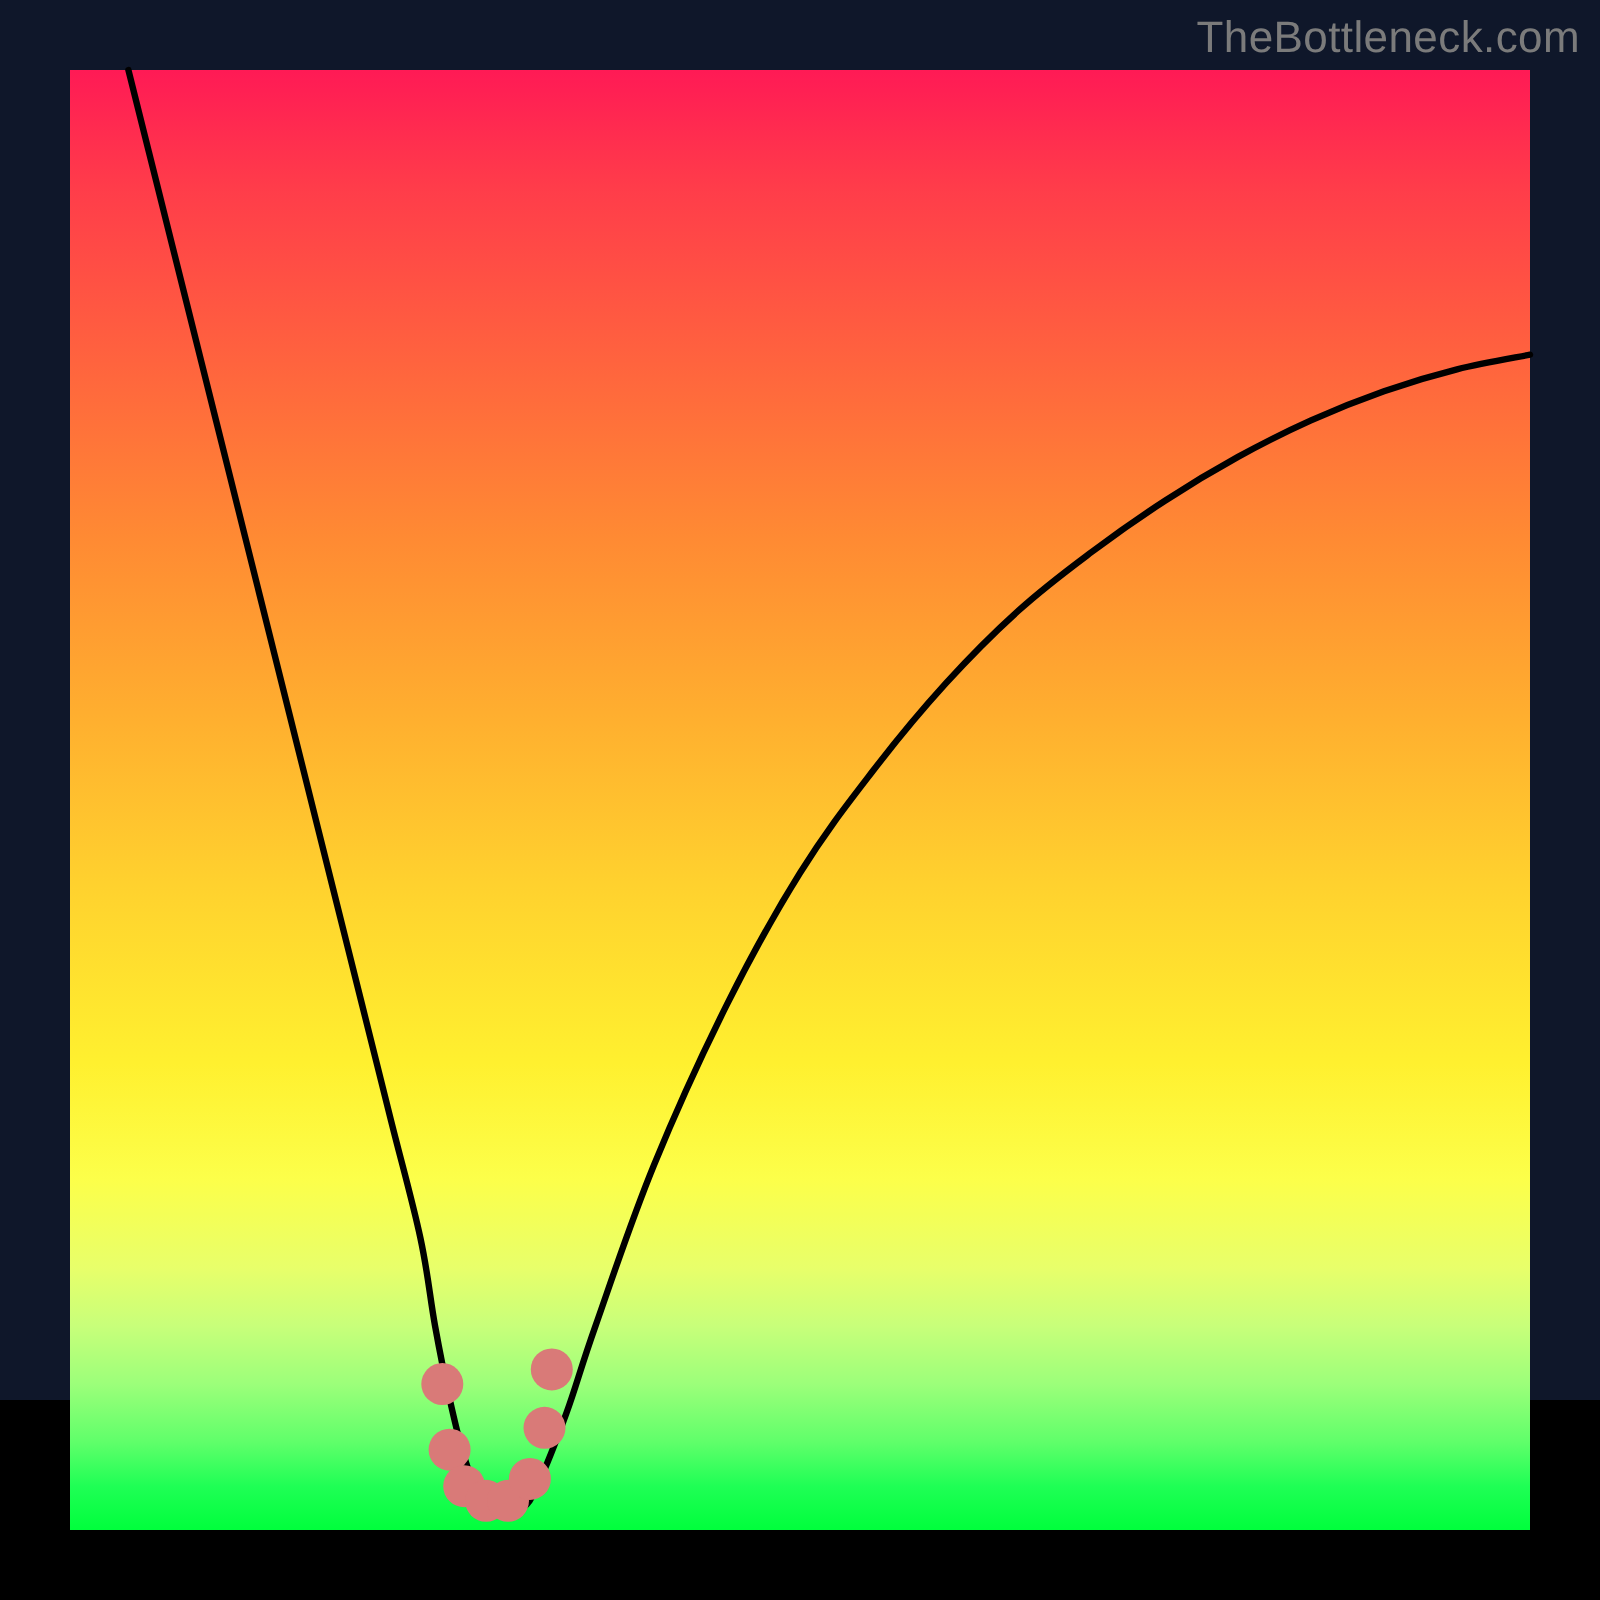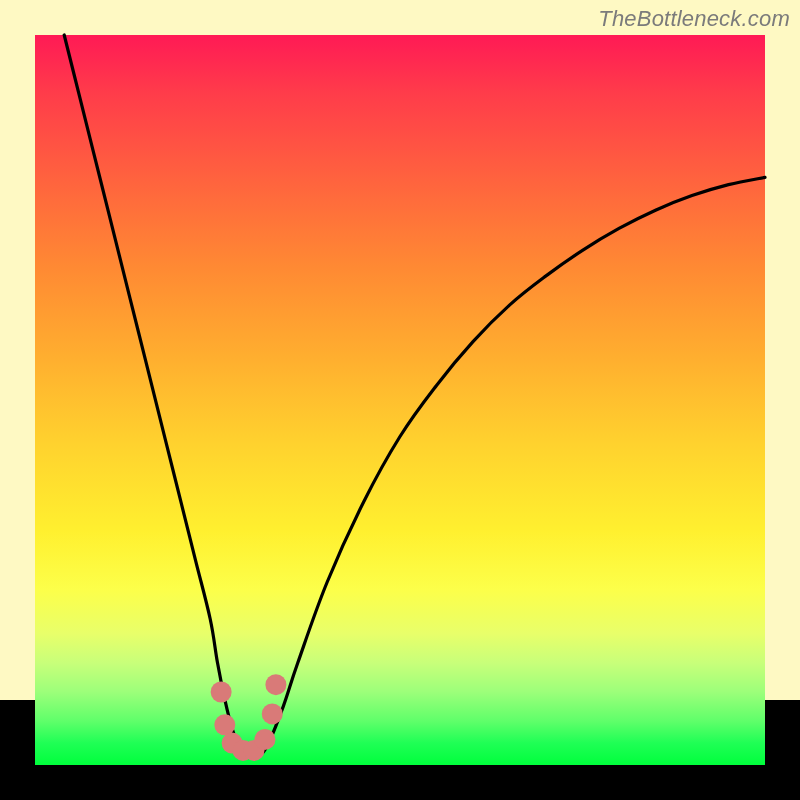--- a/index.html
+++ b/index.html
@@ -10,22 +10,21 @@
     background: #000;
     overflow: hidden;
     font-family: Arial, Helvetica, sans-serif;
   }
   .frame {
     position: absolute;
     left: 0;
     top: 0;
     width: 800px;
     height: 700px;
-    background: #fef9c3;
-    font-style: italic;
+    background: #0f172a;
   }
   .plot {
     position: absolute;
     left: 35px;
     top: 35px;
     width: 730px;
     height: 730px;
     background: linear-gradient(to bottom,
       #ff1a55 0%,
       #ff3c4a 8%,

